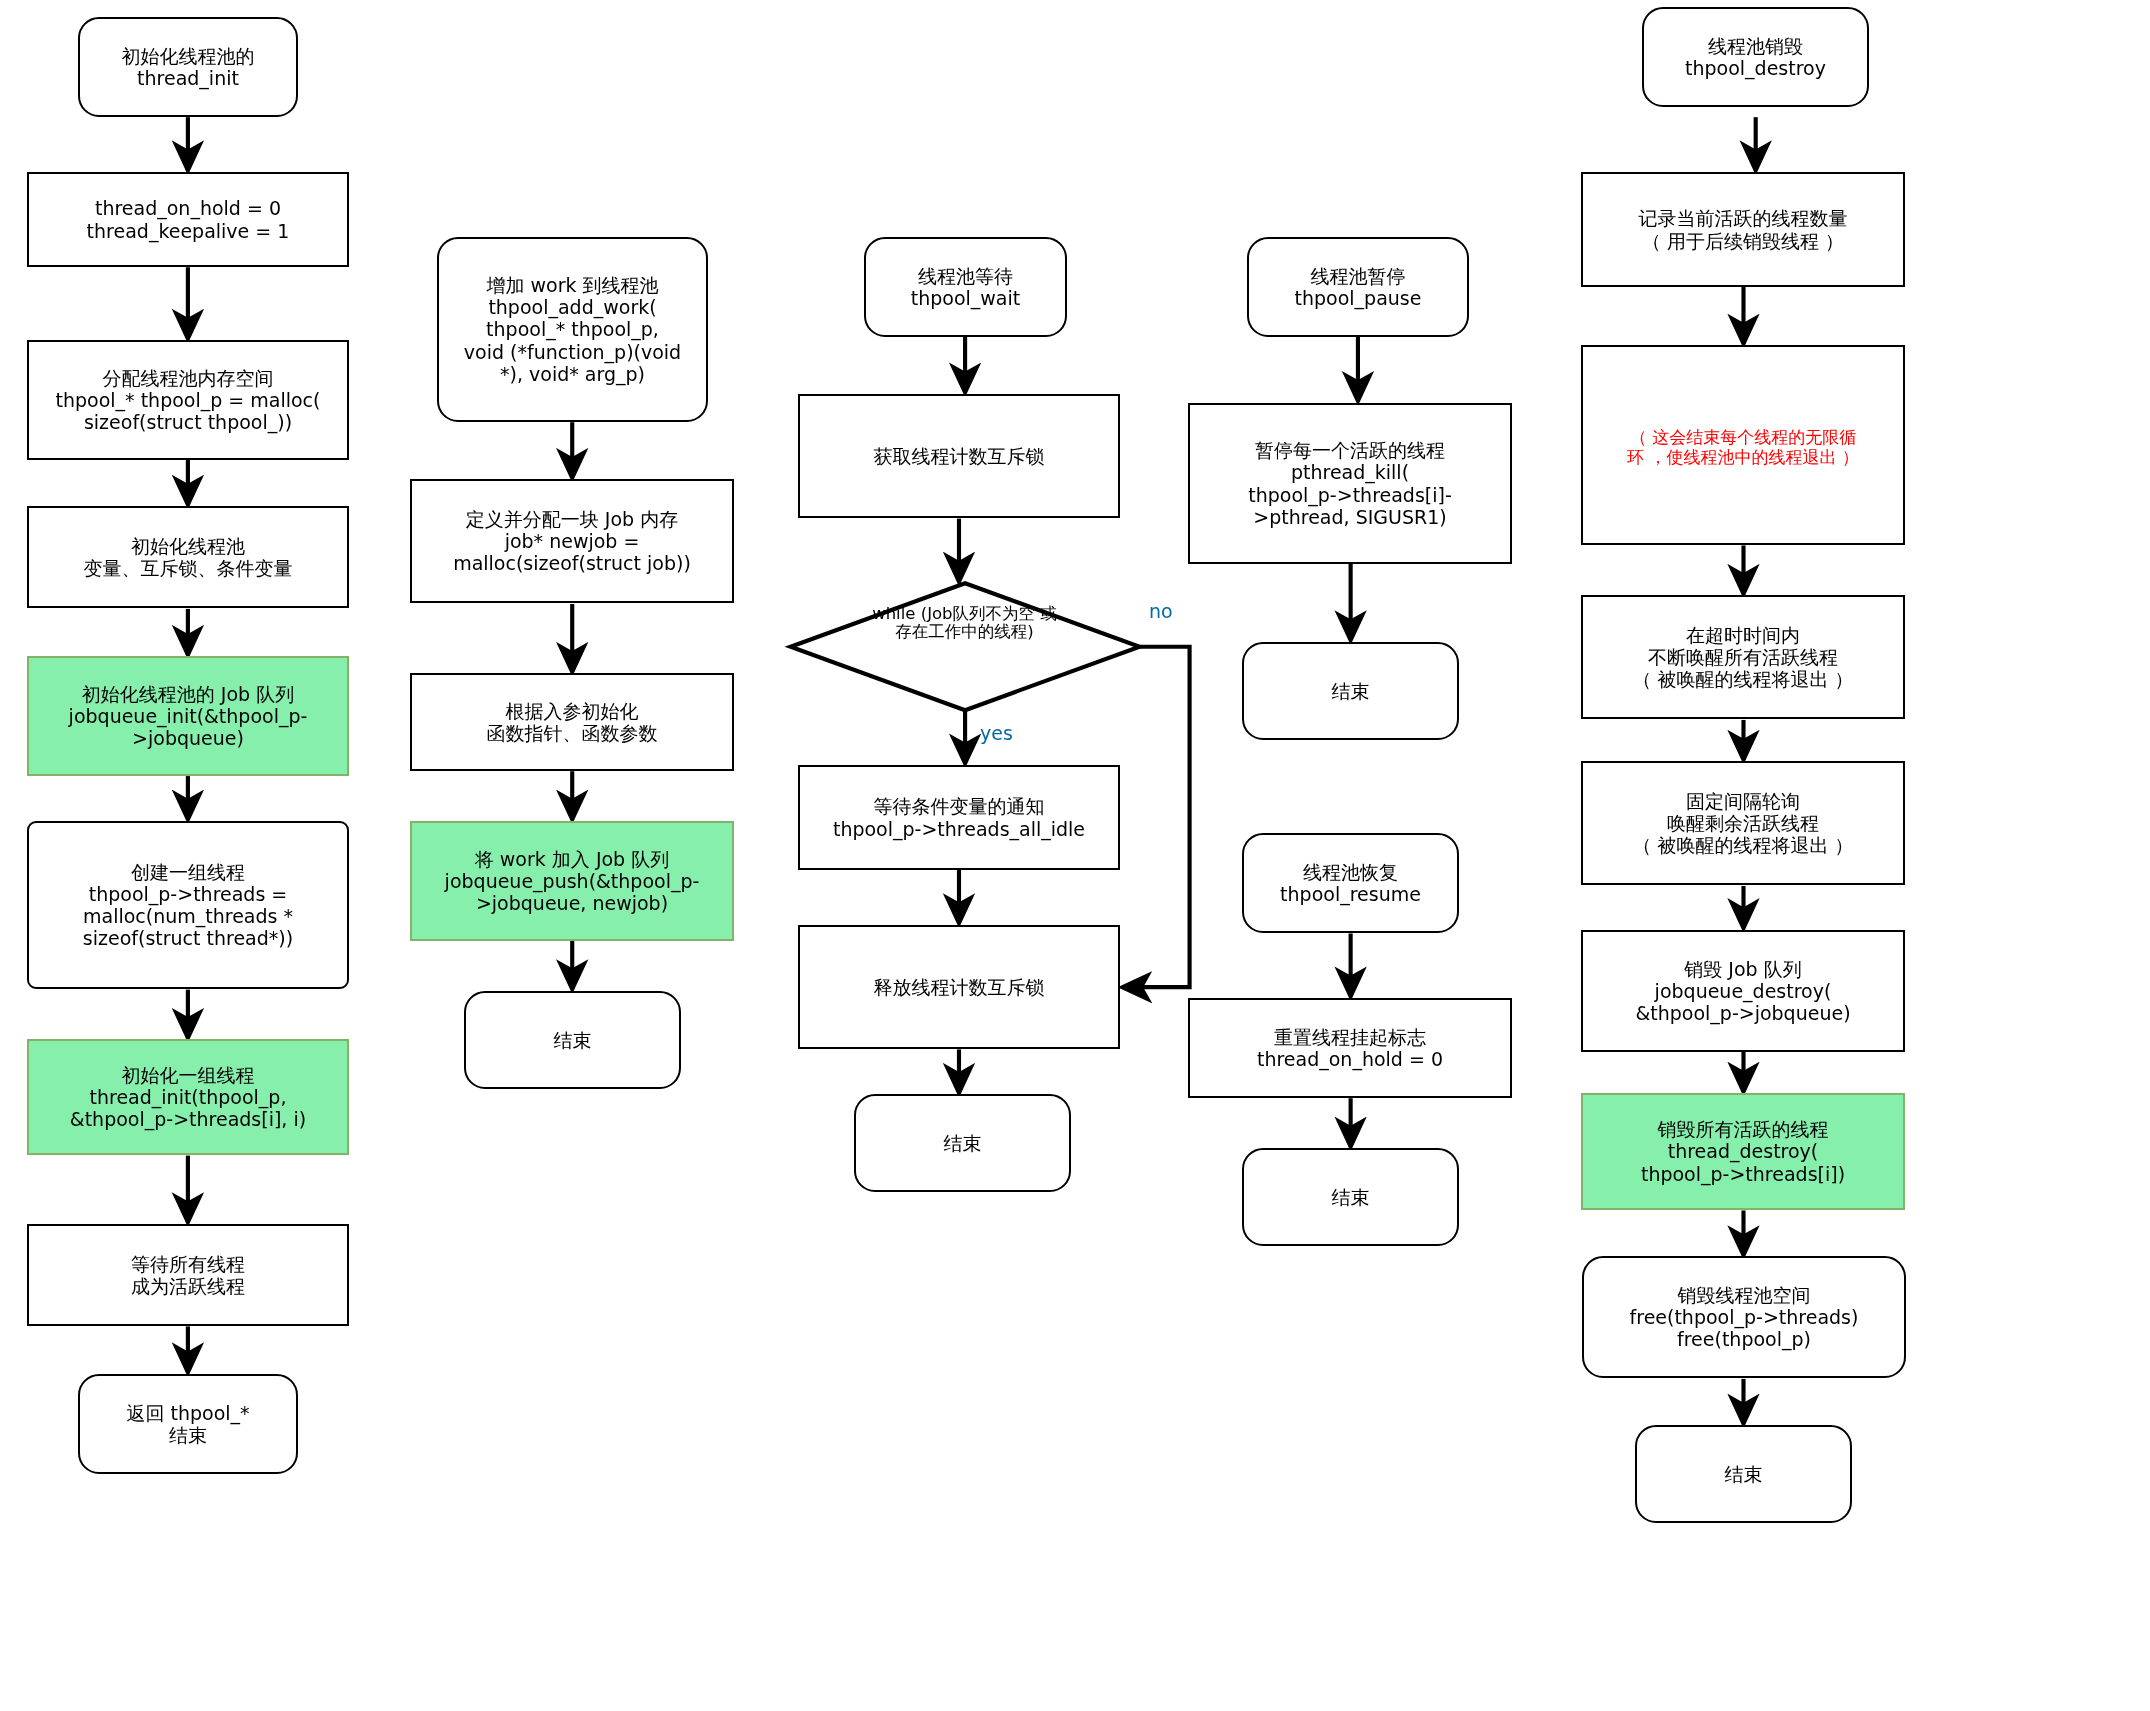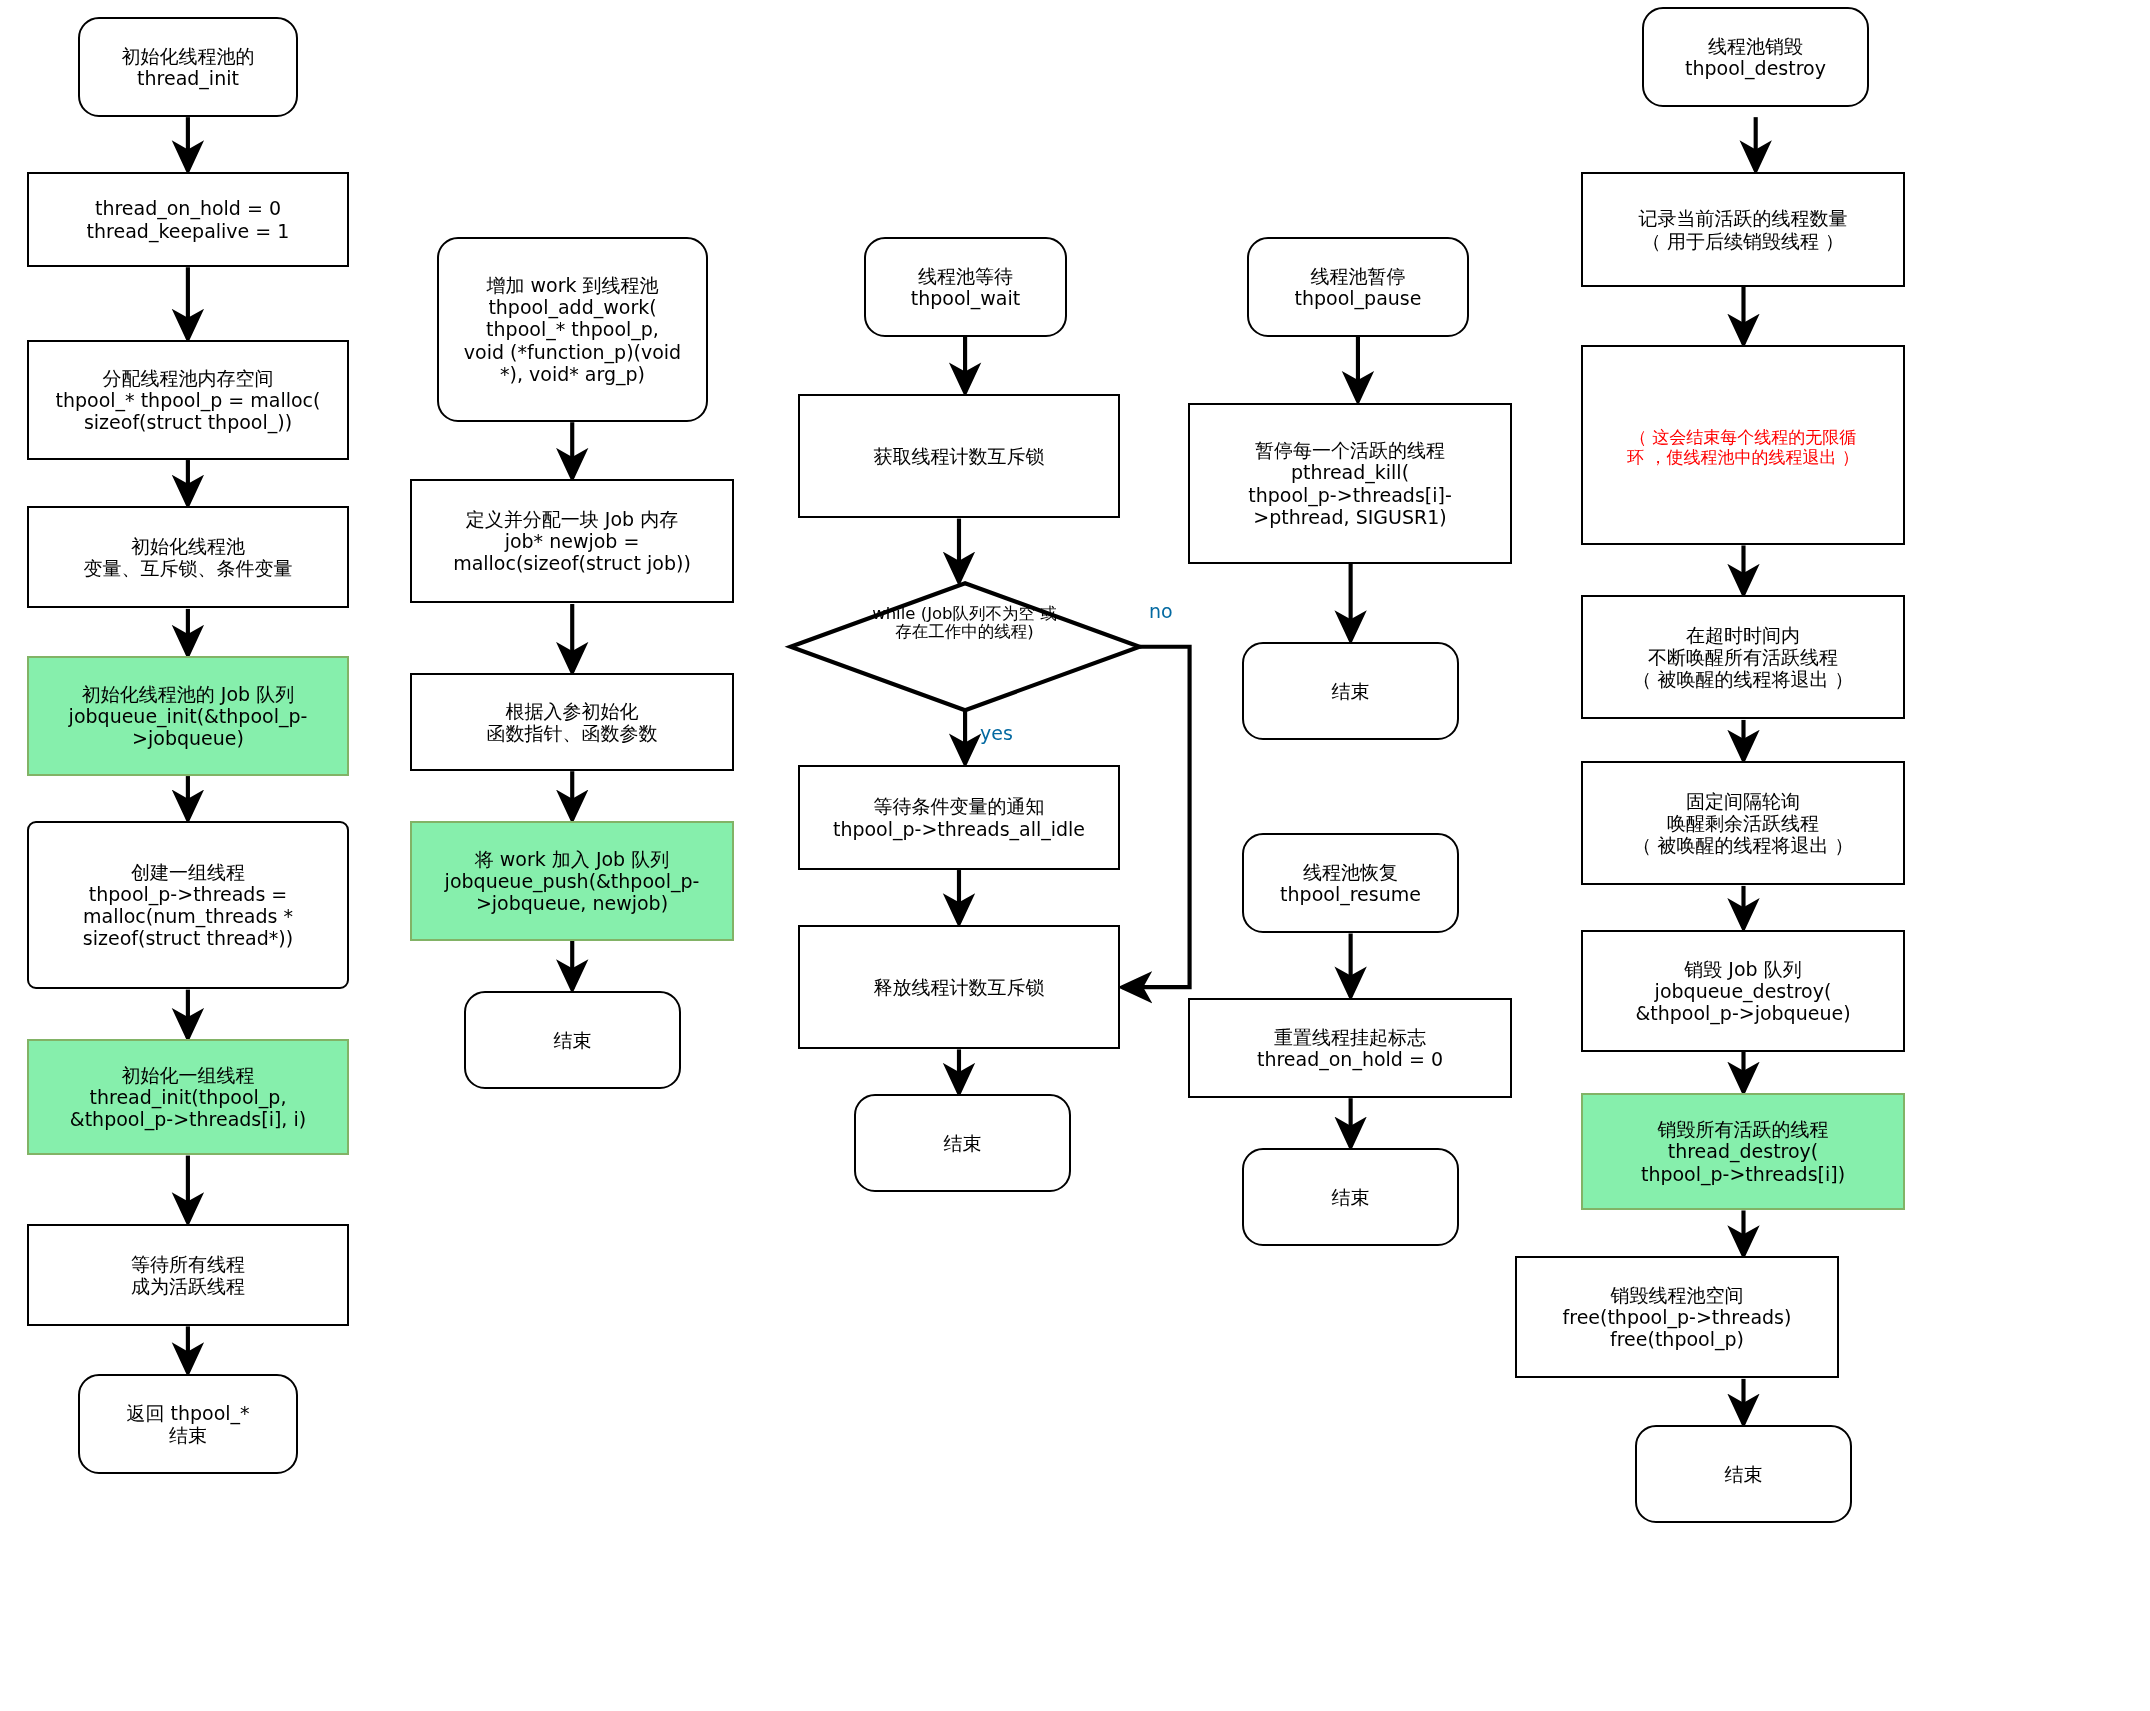--- a/index.html
+++ b/index.html
@@ -166,21 +166,21 @@
 （ 被唤醒的线程将退出 ）</span></div>
       <div class="node" style="left: 1581px; top: 761px; width: 324px; height: 124px; font-size: 19px;"><span class="txt">固定间隔轮询
 唤醒剩余活跃线程
 （ 被唤醒的线程将退出 ）</span></div>
       <div class="node" style="left: 1581px; top: 930px; width: 324px; height: 122px; font-size: 19px;"><span class="txt">销毁 Job 队列
 jobqueue_destroy(
 &amp;thpool_p-&gt;jobqueue)</span></div>
       <div class="node green" style="left: 1581px; top: 1093px; width: 324px; height: 117px; font-size: 19px;"><span class="txt">销毁所有活跃的线程
 thread_destroy(
 thpool_p-&gt;threads[i])</span></div>
-      <div class="node" style="left: 1515px; top: 1256px; width: 324px; height: 122px; font-size: 19px;"><span class="txt">销毁线程池空间
+      <div class="node" style="left: 1582px; top: 1256px; width: 324px; height: 122px; font-size: 19px; border-radius: 21px;"><span class="txt">销毁线程池空间
 free(thpool_p-&gt;threads)
 free(thpool_p)</span></div>
       <div class="node terminal" style="left: 1635px; top: 1425px; width: 217px; height: 98px; font-size: 19px;"><span class="txt">结束</span></div>
       <div class="edge-label" style="left: 980px; top: 722px; font-size: 19px;">yes</div>
       <div class="edge-label" style="left: 1149px; top: 600px; font-size: 19px;">no</div>
     </div>
 </div>
 
 
 </body></html>

